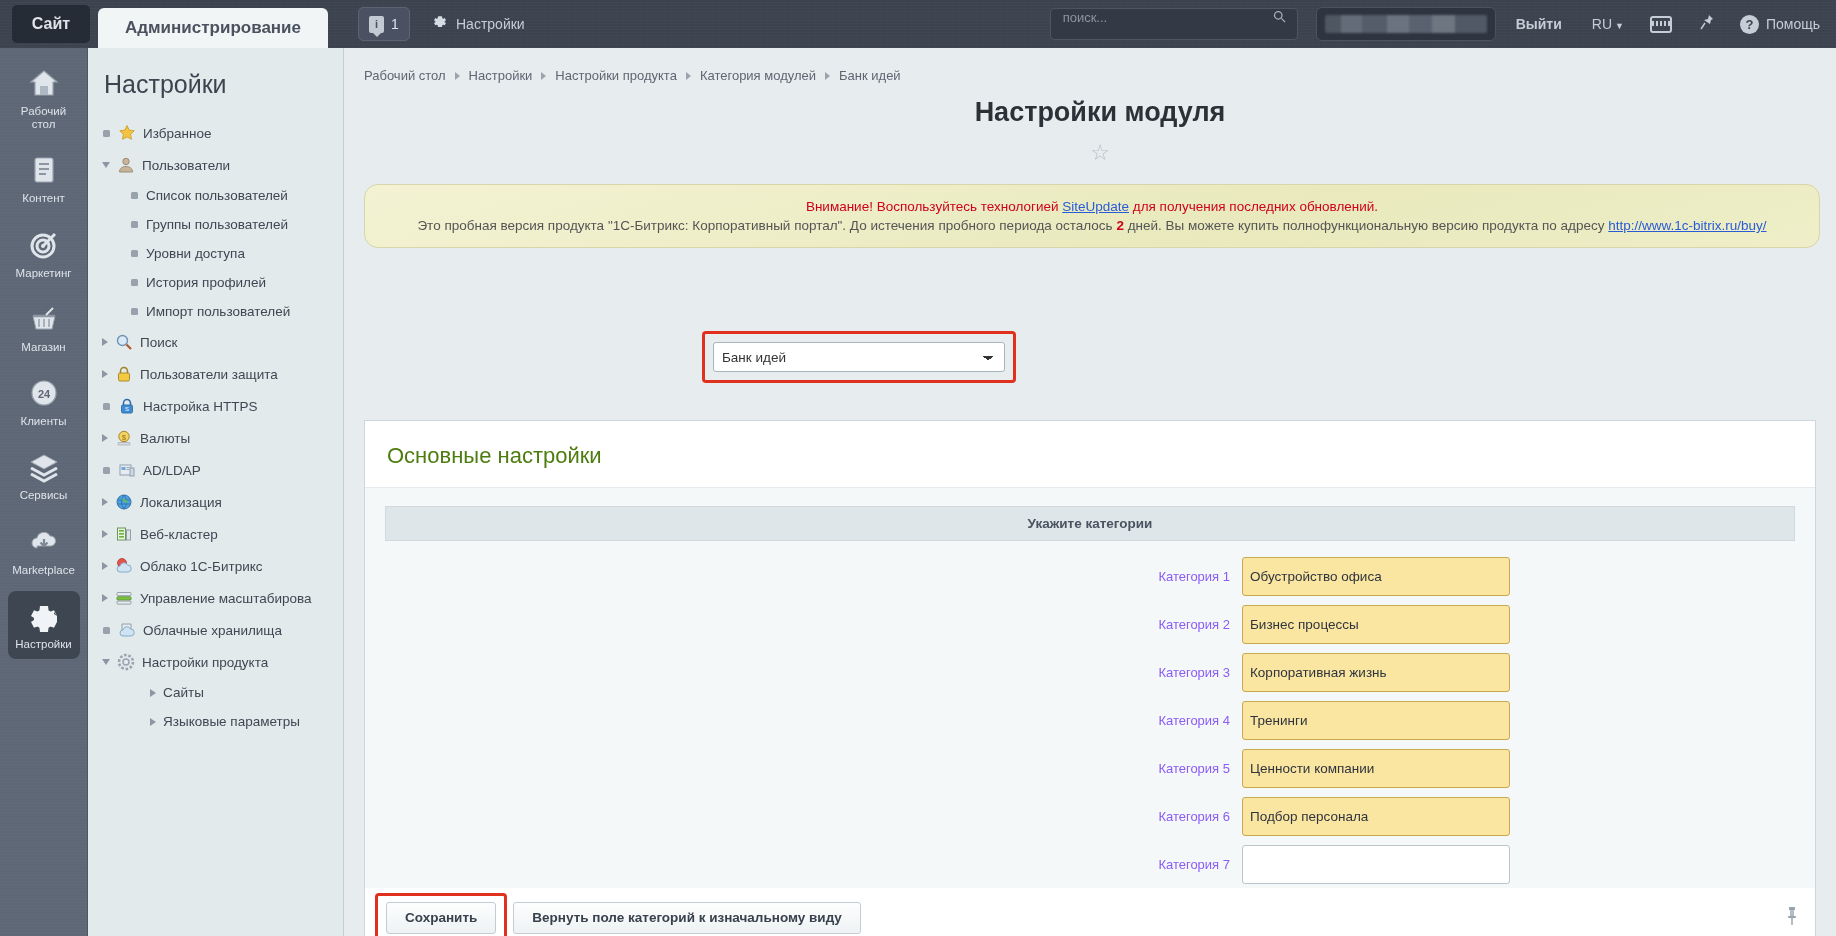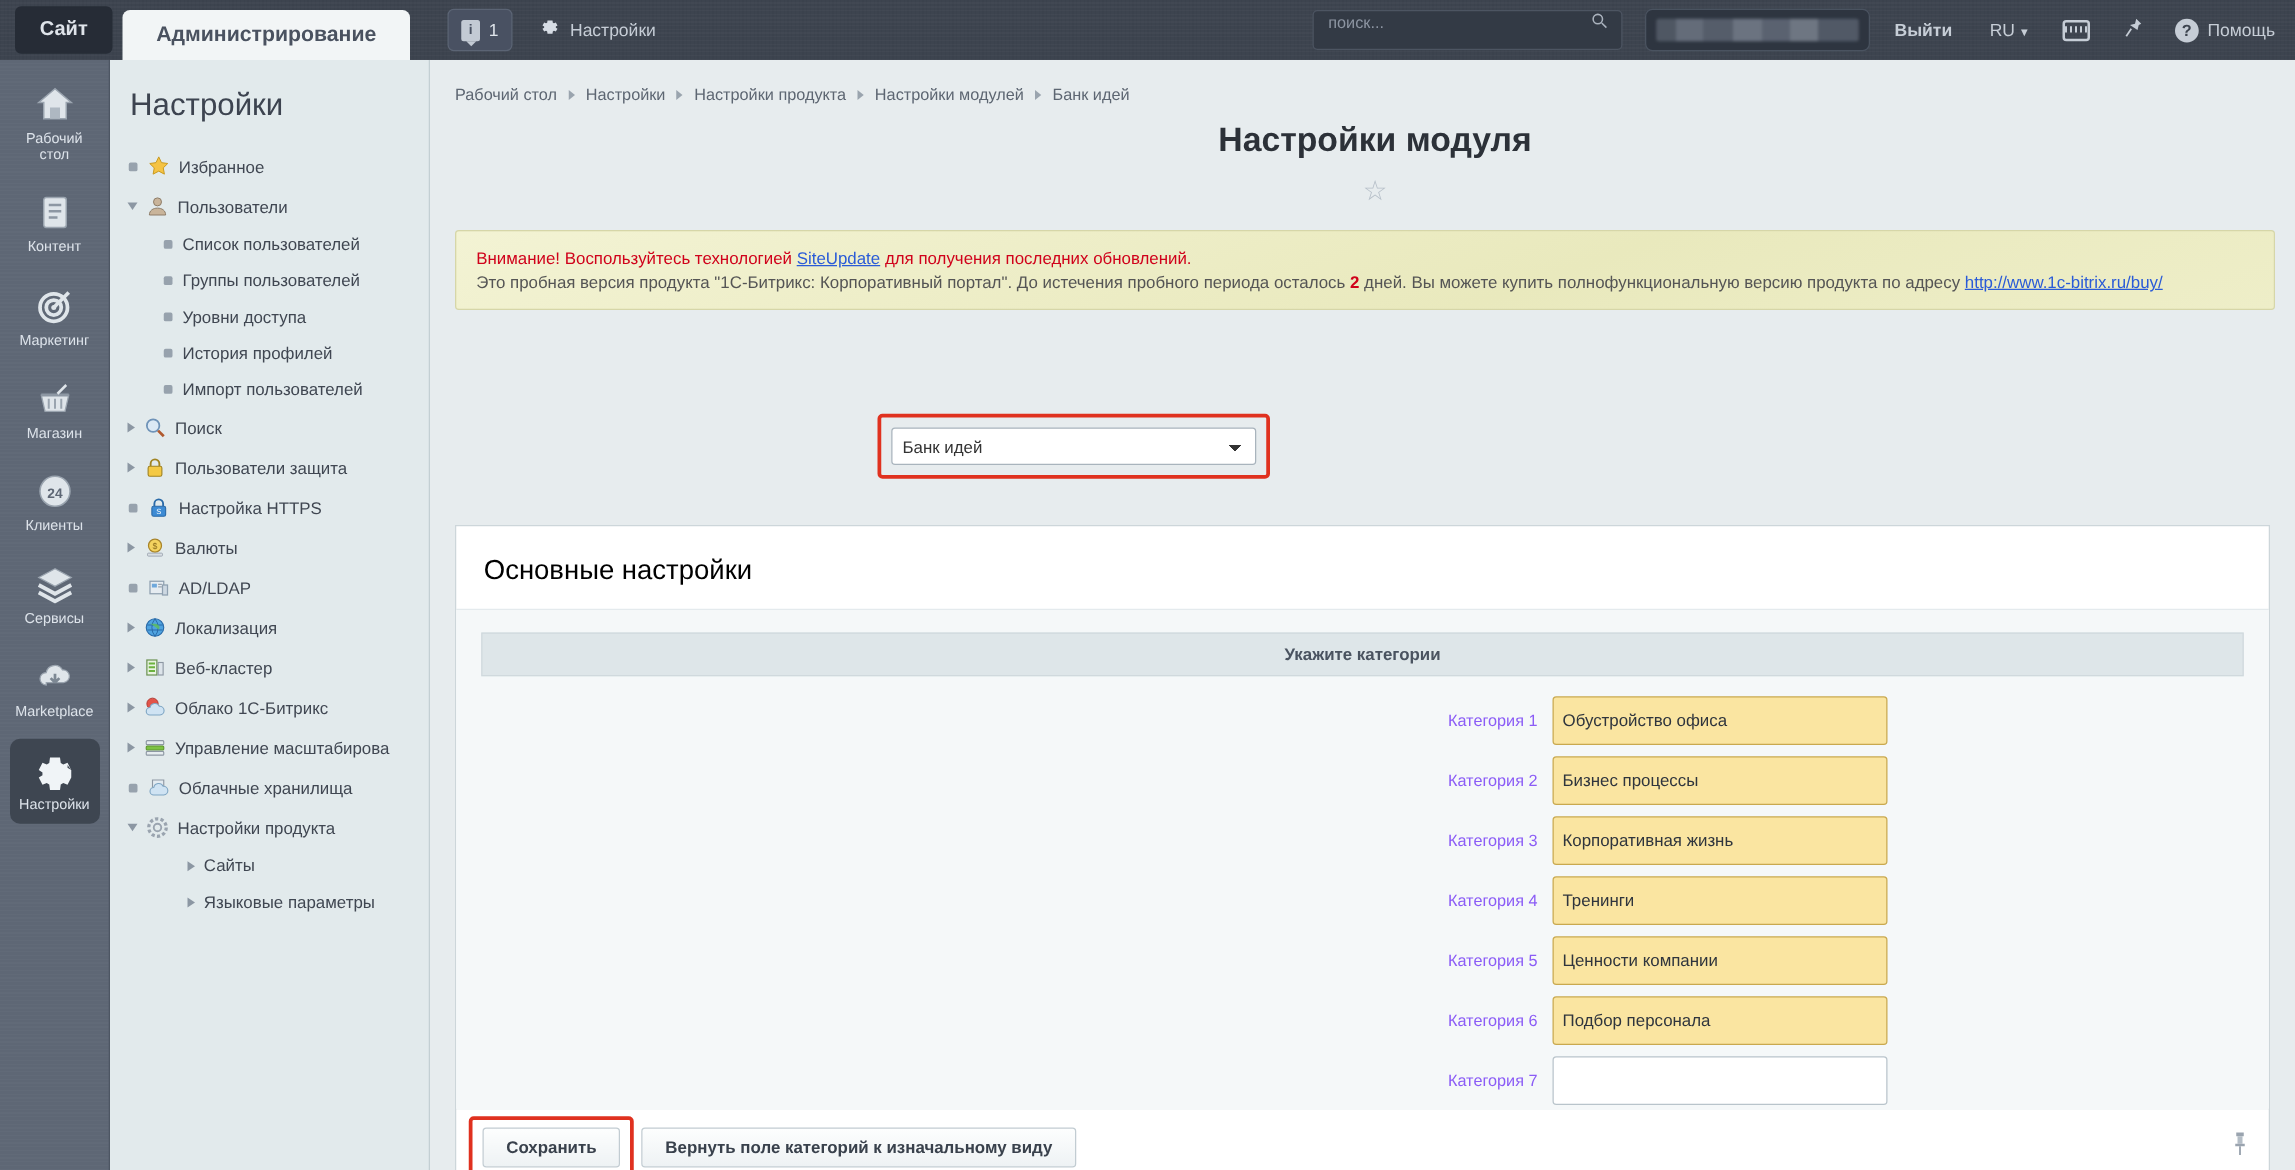--- a/index.html
+++ b/index.html
@@ -175,23 +175,23 @@
                border-top: 4px solid transparent; border-bottom: 4px solid transparent; }
   .page-title-row { display: flex; align-items: center; gap: 14px; padding: 14px 0 0 20px; flex-direction: column; }
   .page-title { font-size: 27px; font-weight: bold; color: #2c3138; }
   .star-o { font-size: 22px; color: #b6bfc8; cursor: pointer; line-height: 1; }
 
   .notice {
     margin: 20px 16px 0 20px;
     background: #eeeec8;
     background-image: linear-gradient(160deg, #f3f3d4 0%, #e9e9bd 60%, #eeeec8 100%);
     border: 1px solid #d6d6a8;
-    border-radius: 3px;
+    border-radius: 14px;
     padding: 12px 16px;
-    font-size: 13.5px; line-height: 1.42; color: #555;
+    font-size: 13.5px; line-height: 1.42; color: #555; text-align: center;
   }
   .nred { color: #d0021b; }
   .notice a { color: #2a5bd7; }
 
   .select-wrap {
     position: absolute; left: 358px; top: 283px;
     border: 3px solid #e0311f; border-radius: 4px;
     padding: 8px; background: transparent;
     width: 314px;
   }
@@ -221,21 +221,21 @@
     display: flex; align-items: center; cursor: pointer;
   }
   .pin-grey { margin-right: 6px; cursor: pointer; }
 
   .panel {
     position: absolute; left: 20px; top: 372px; width: 1452px; height: 468px;
     background: #fff; border: 1px solid #cdd6da;
   }
   .panel h2 {
     margin: 0; padding: 22px 0 18px 22px;
-    font-size: 22px; font-weight: normal; color: #000000;
+    font-size: 22px; font-weight: normal; color: #4d7c0f;
     border-bottom: 1px solid #e4eaed;
   }
   .grid-wrap { background: #f5f8f9; padding: 18px 20px 10px; }
   .grid-head {
     background: #dee6e9; border: 1px solid #d0d9dd;
     text-align: center; font-size: 13.5px; font-weight: bold; color: #4a5360;
     padding: 9px 0; margin-bottom: 16px;
   }
   .frow {
     display: flex; align-items: center; justify-content: center;
@@ -583,21 +583,21 @@
 
 <div class="main">
 
   <div class="crumbs">
     <a>Рабочий стол</a>
     <span class="crumb-sep"></span>
     <a>Настройки</a>
     <span class="crumb-sep"></span>
     <a>Настройки продукта</a>
     <span class="crumb-sep"></span>
-    <a>Настройки модулей</a>
+    <a>Категория модулей</a>
     <span class="crumb-sep"></span>
     <a>Банк идей</a>
   </div>
 
   <div class="page-title-row">
     <span class="page-title">Настройки модуля</span>
     <span class="star-o">☆</span>
   </div>
 
   <div class="notice">

